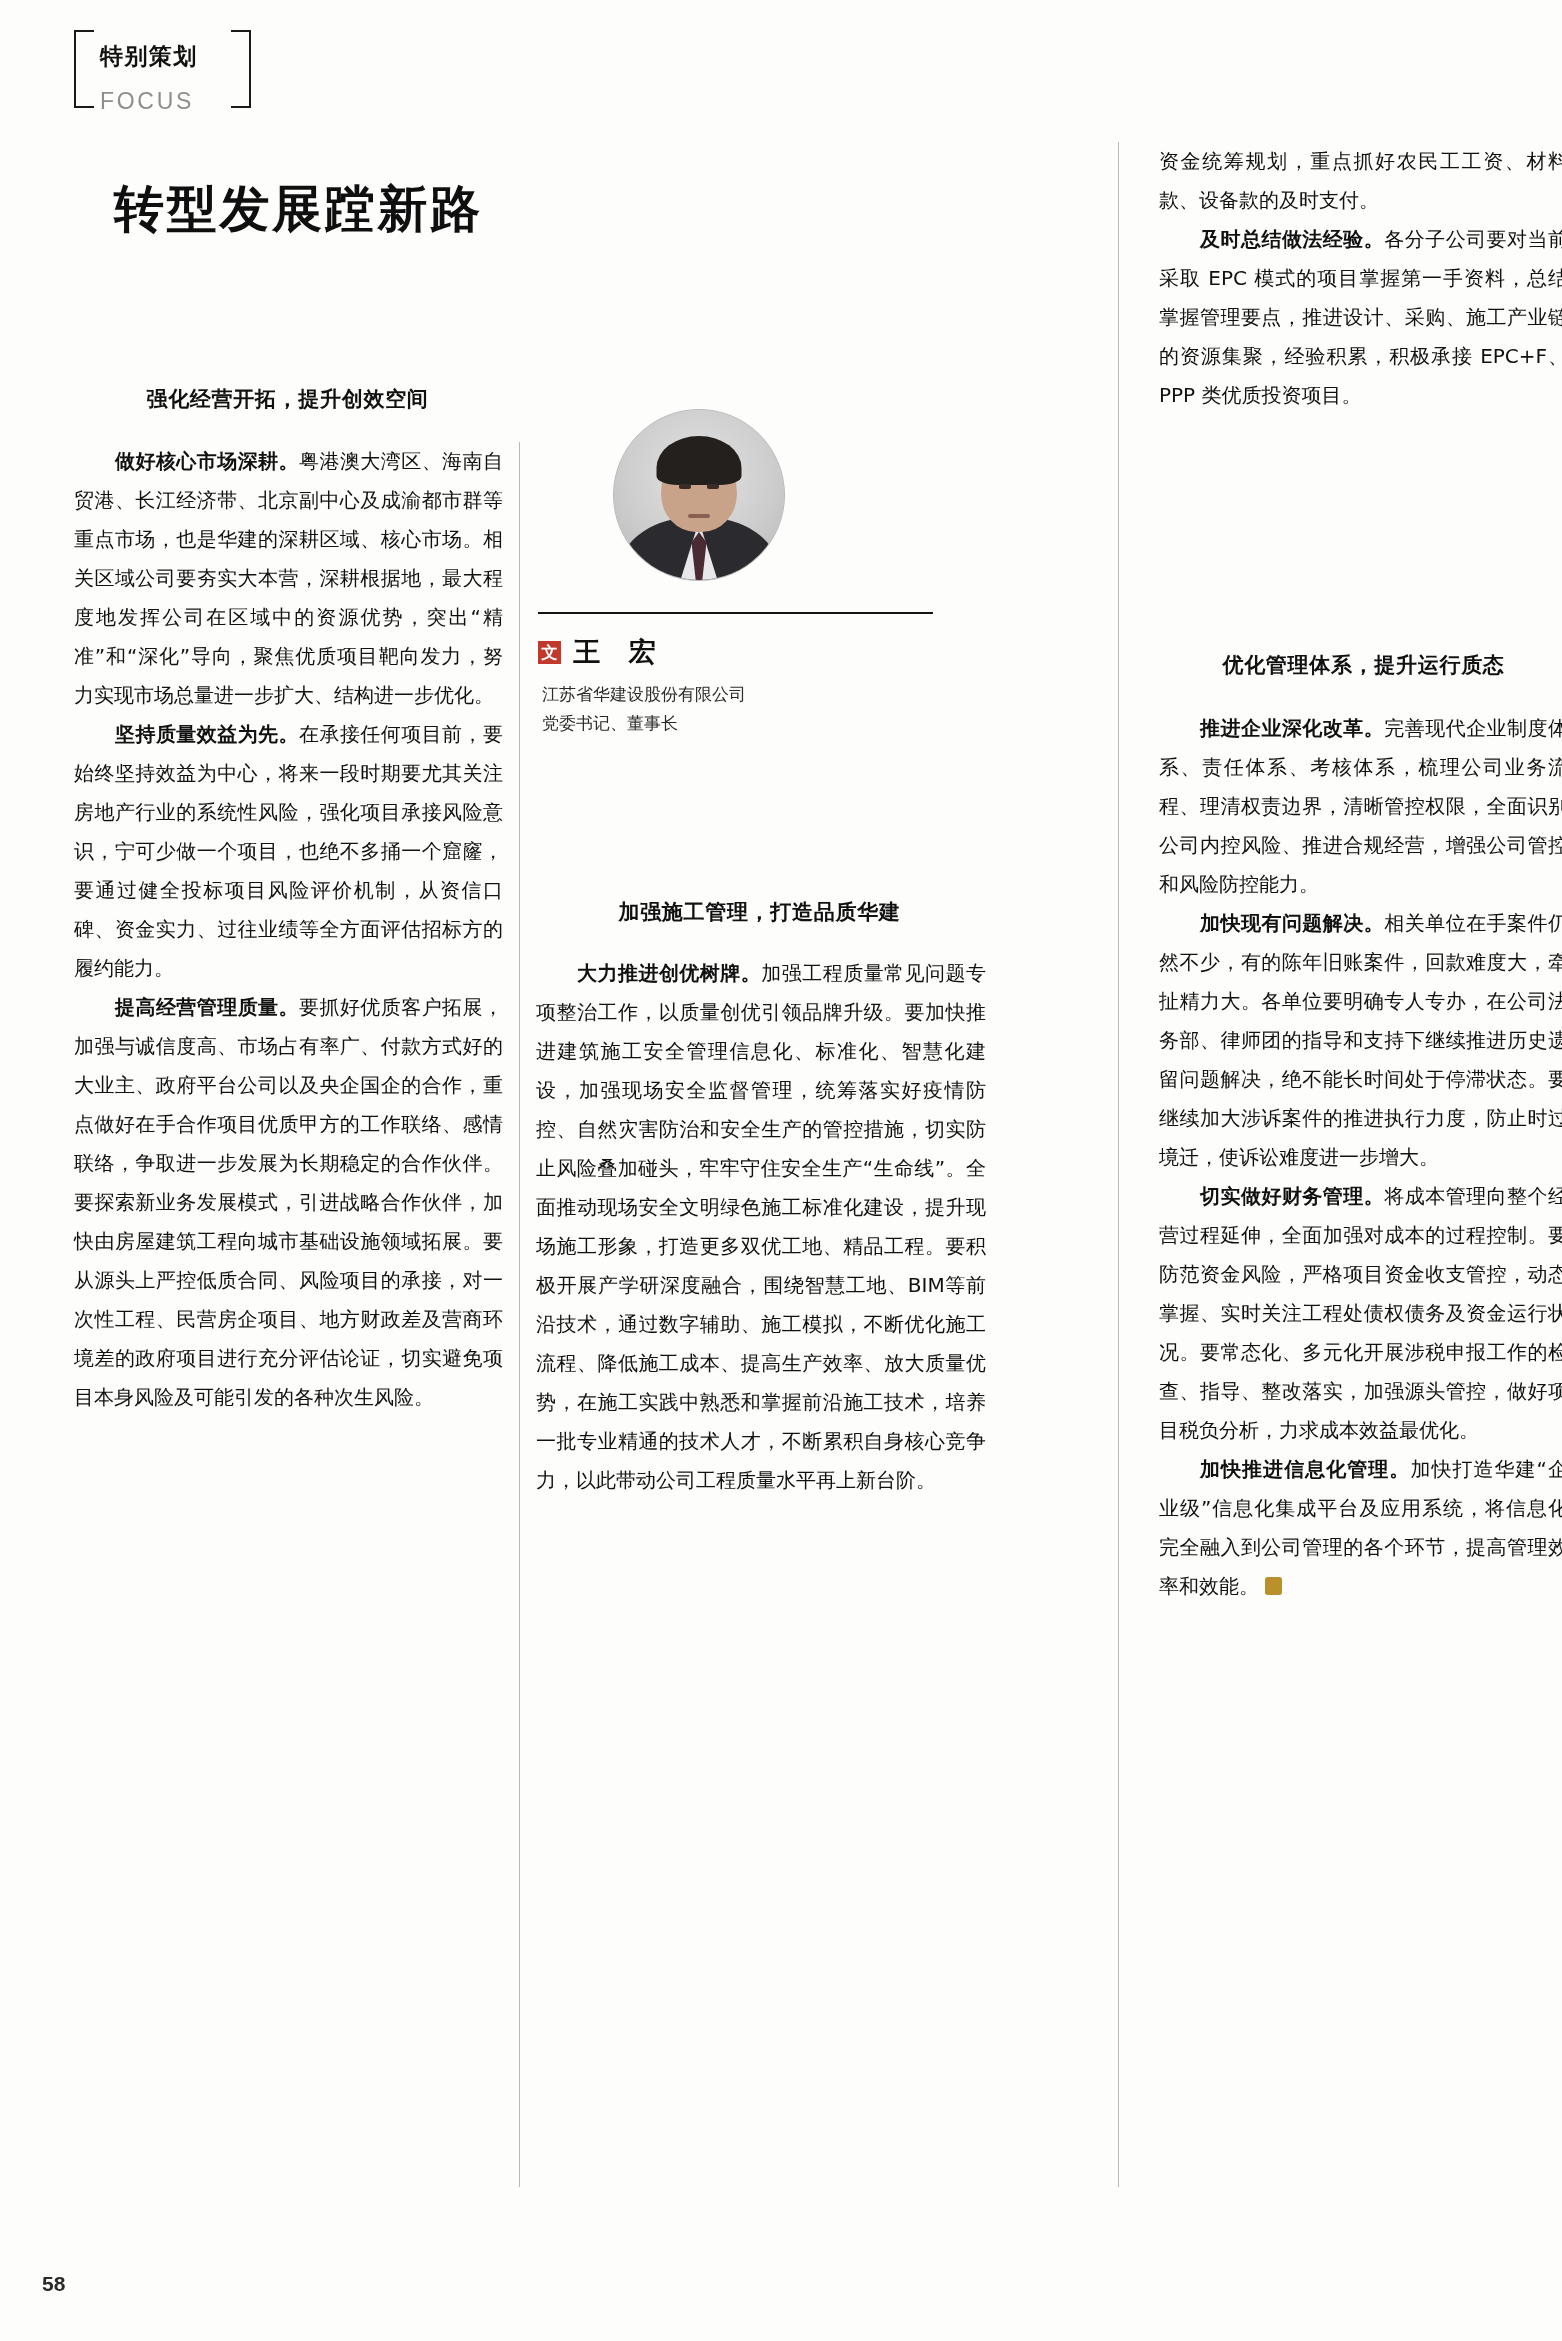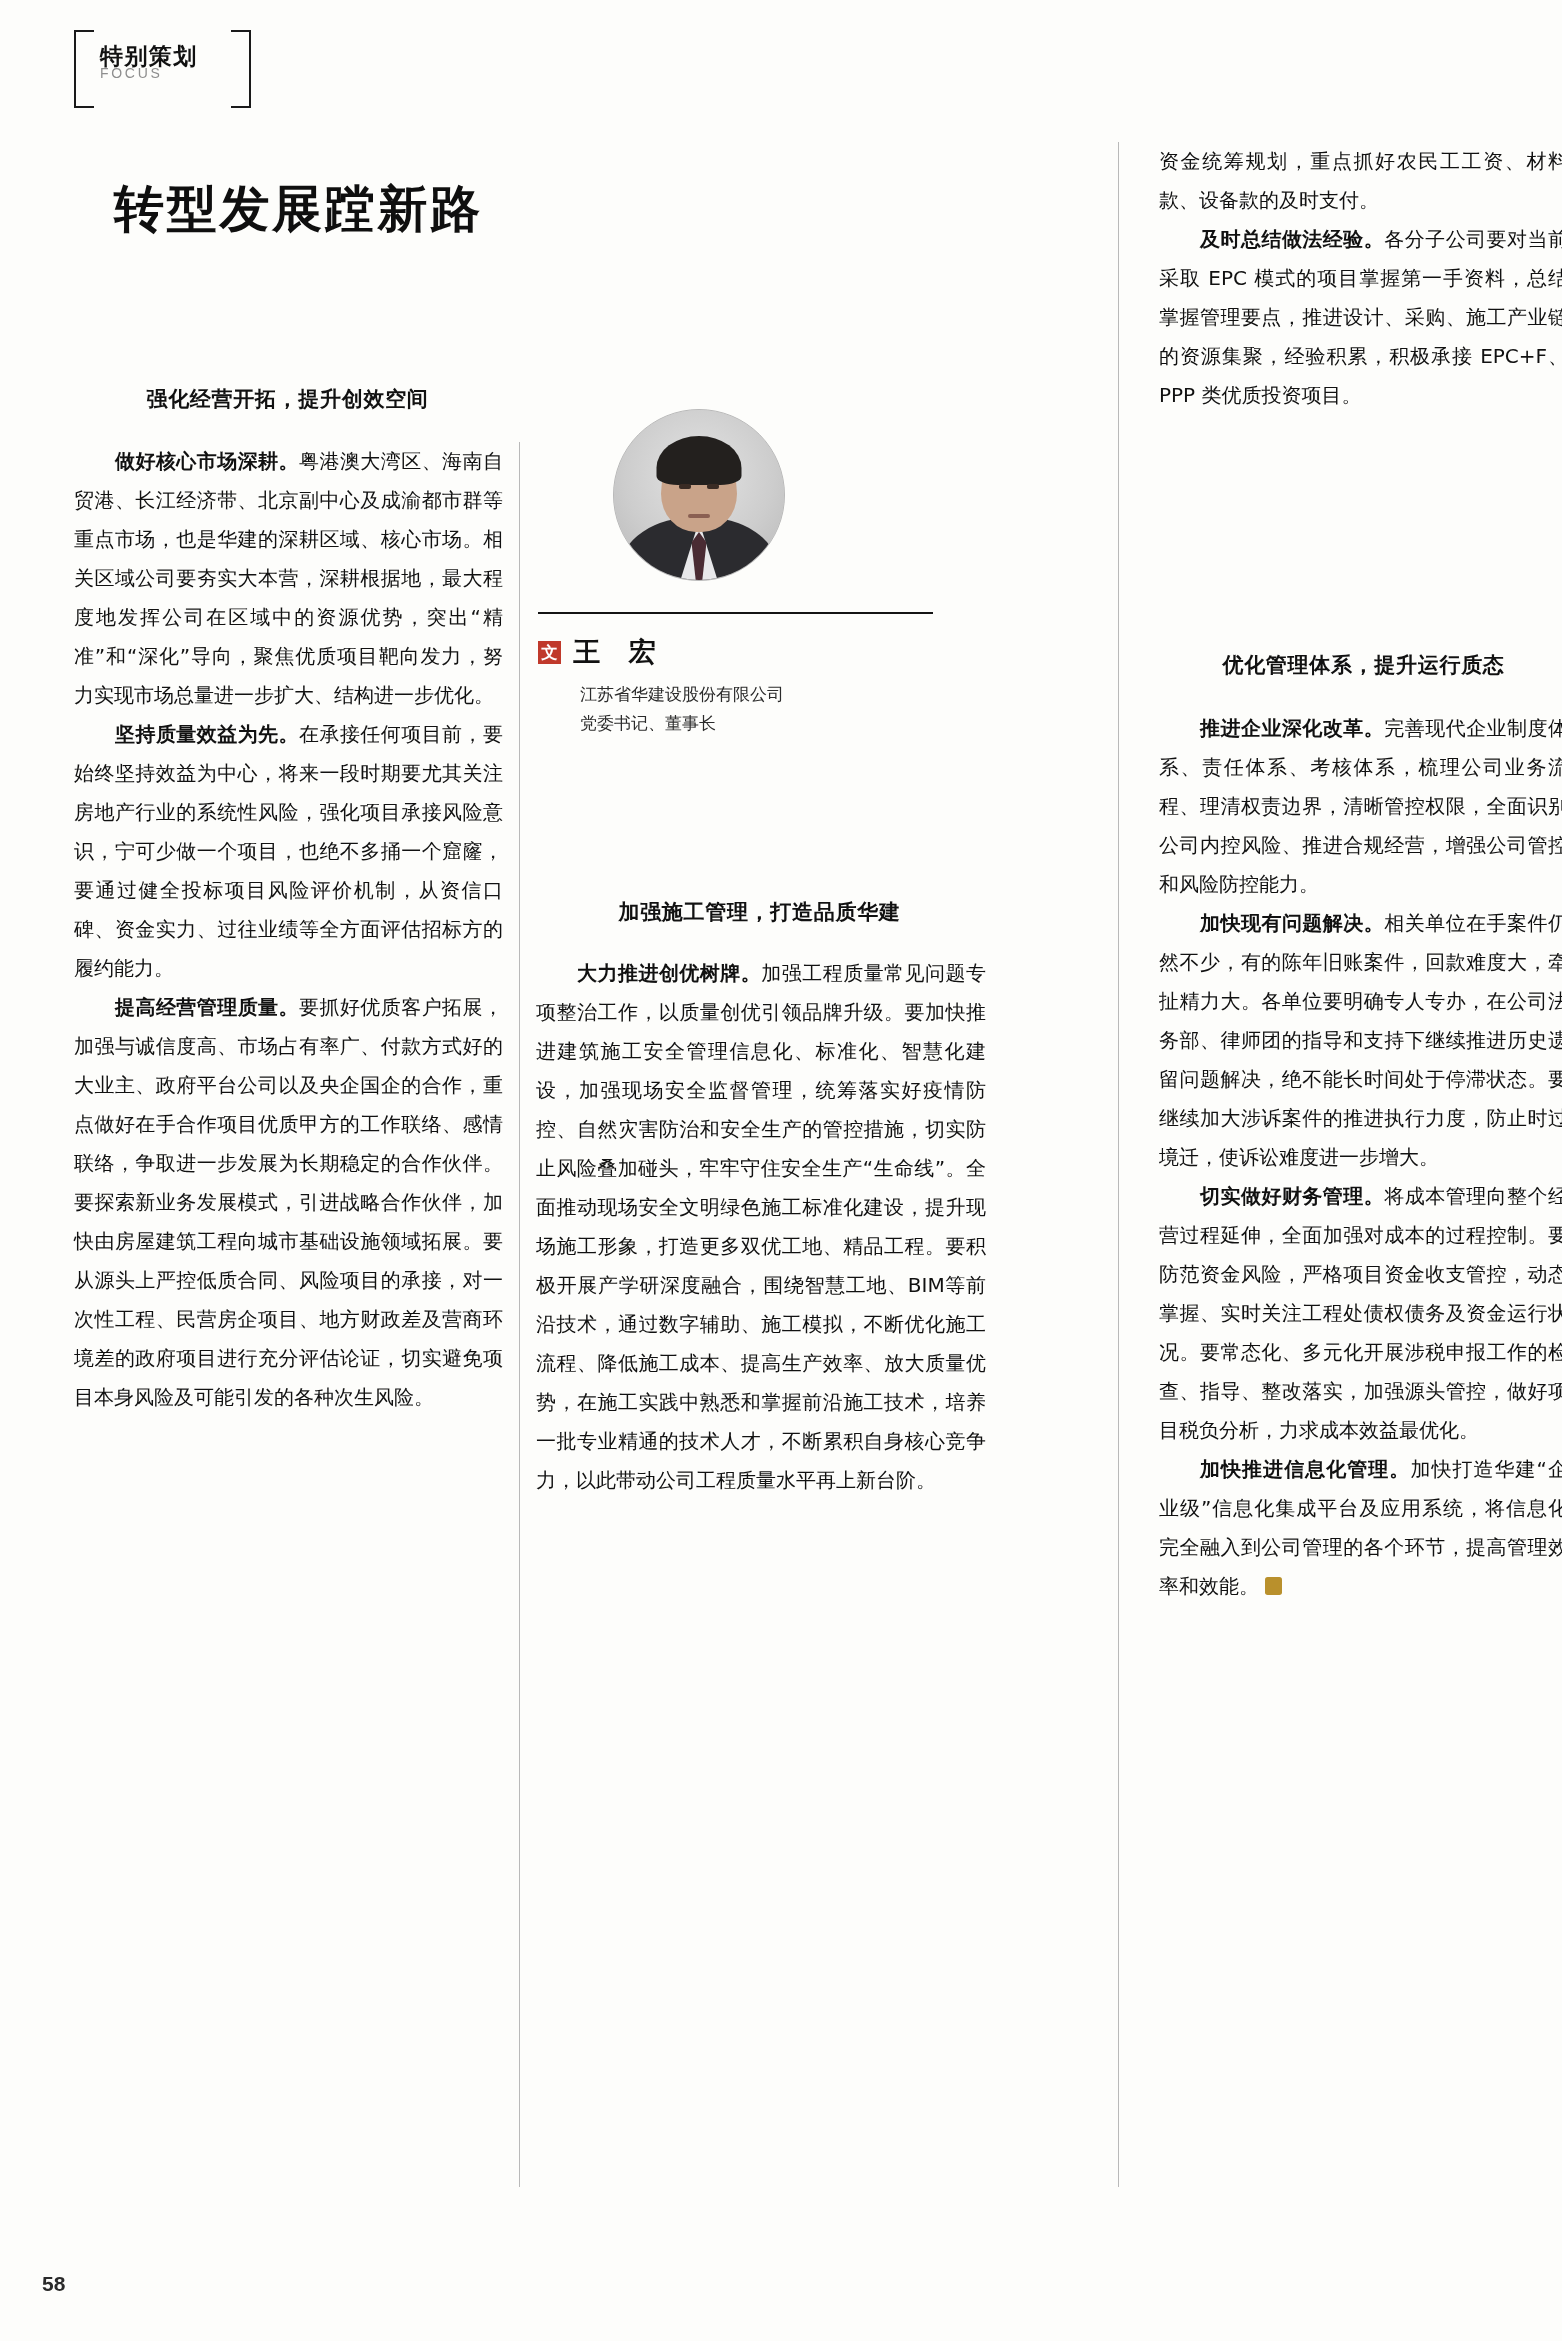--- a/index.html
+++ b/index.html
@@ -49,22 +49,22 @@
     left: 26px;
     top: 11px;
     font-size: 23px;
     font-weight: 700;
     letter-spacing: 1.4px;
     color: #111;
   }
   .focus-tag .en {
     position: absolute;
     left: 26px;
-    top: 35px;
-    font-size: 14px;
+    top: 58px;
+    font-size: 23px;
     letter-spacing: 2.7px;
     color: #8e8e8e;
     font-family: "Liberation Sans", sans-serif;
   }
 
   
   .headline {
     position: absolute;
     left: 75px;
     top: 176px;
@@ -270,21 +270,20 @@
     color: #111;
   }
   .author-meta {
     position: absolute;
     left: 4.1px;
     top: 271px;
     width: 382px;
     font-size: 17px;
     line-height: 29px;
     color: #2b2b2b;
-    margin-left: 38px;
   }
 
   
   .vrule {
     position: absolute;
     width: 1.4px;
     background: #b9b9b9;
   }
   #vrule1 { left: 519px; top: 442px; height: 1745px; }
   #vrule2 { left: 1118px; top: 142px; height: 2045px; }

